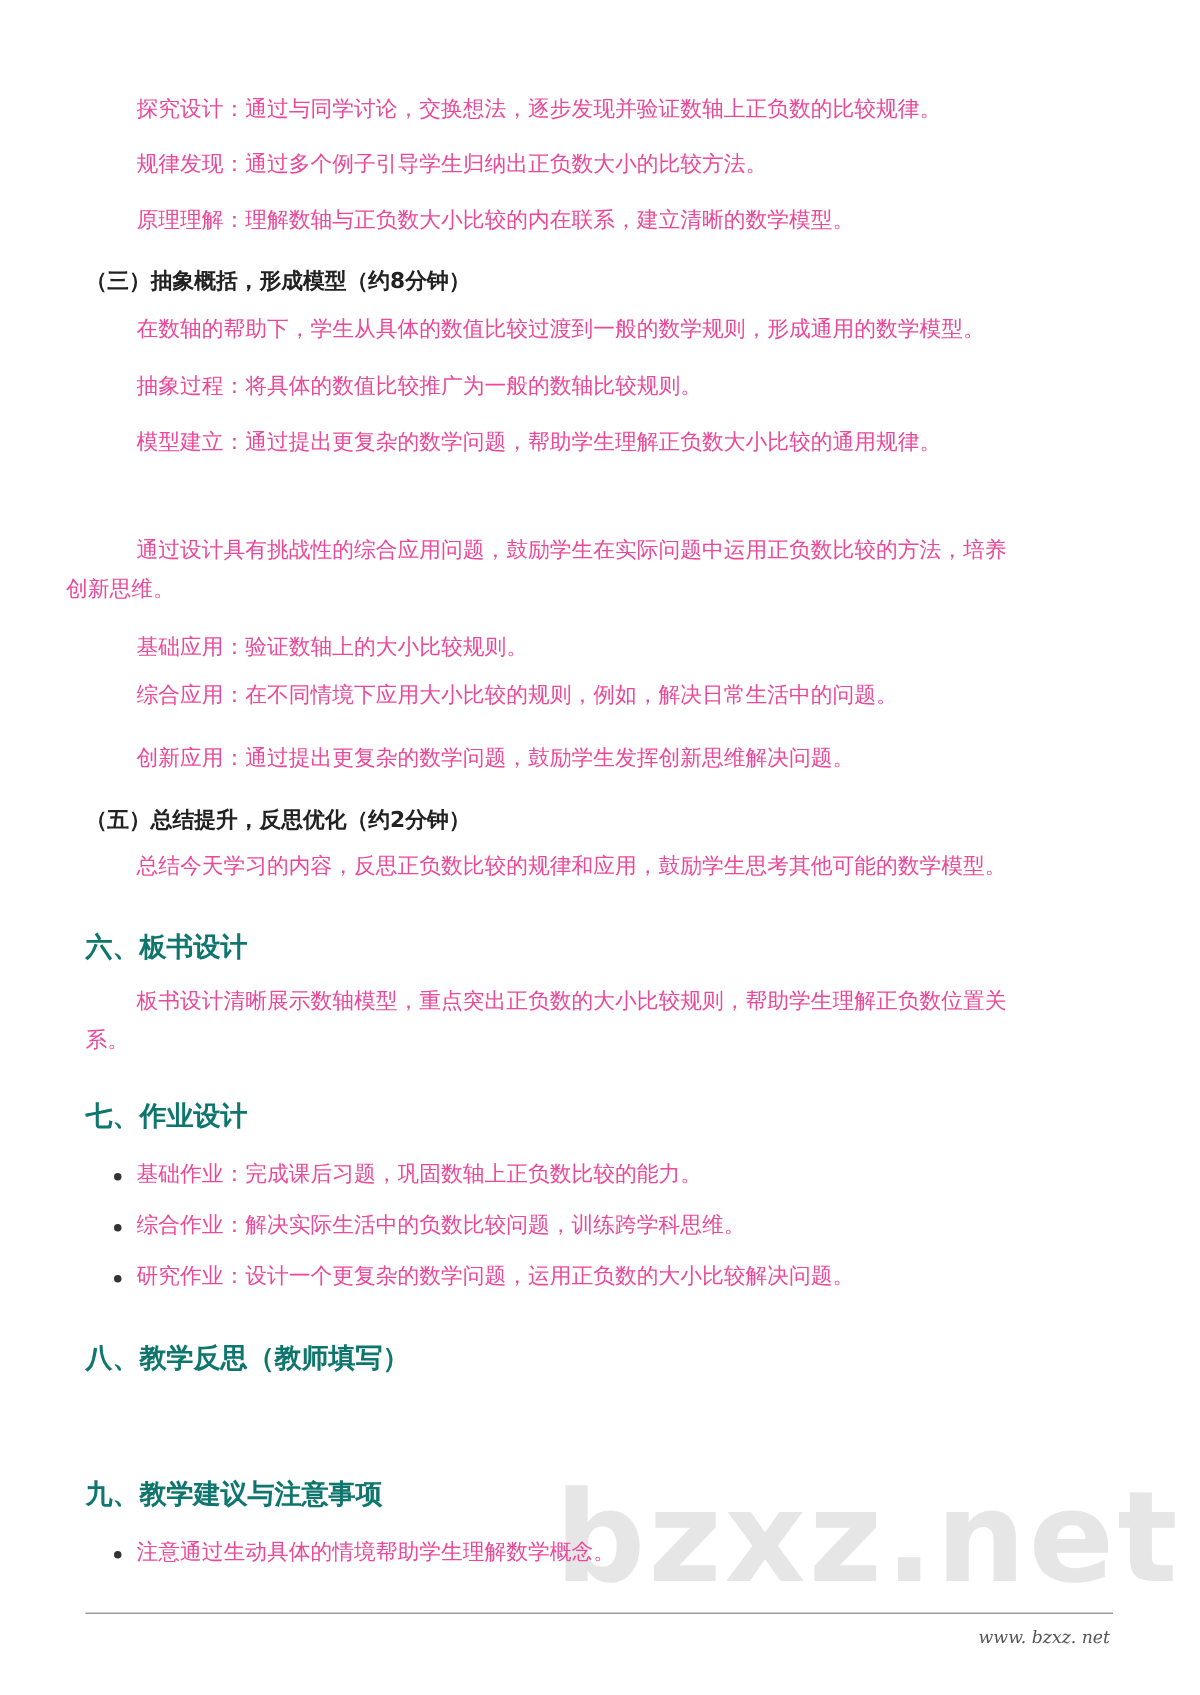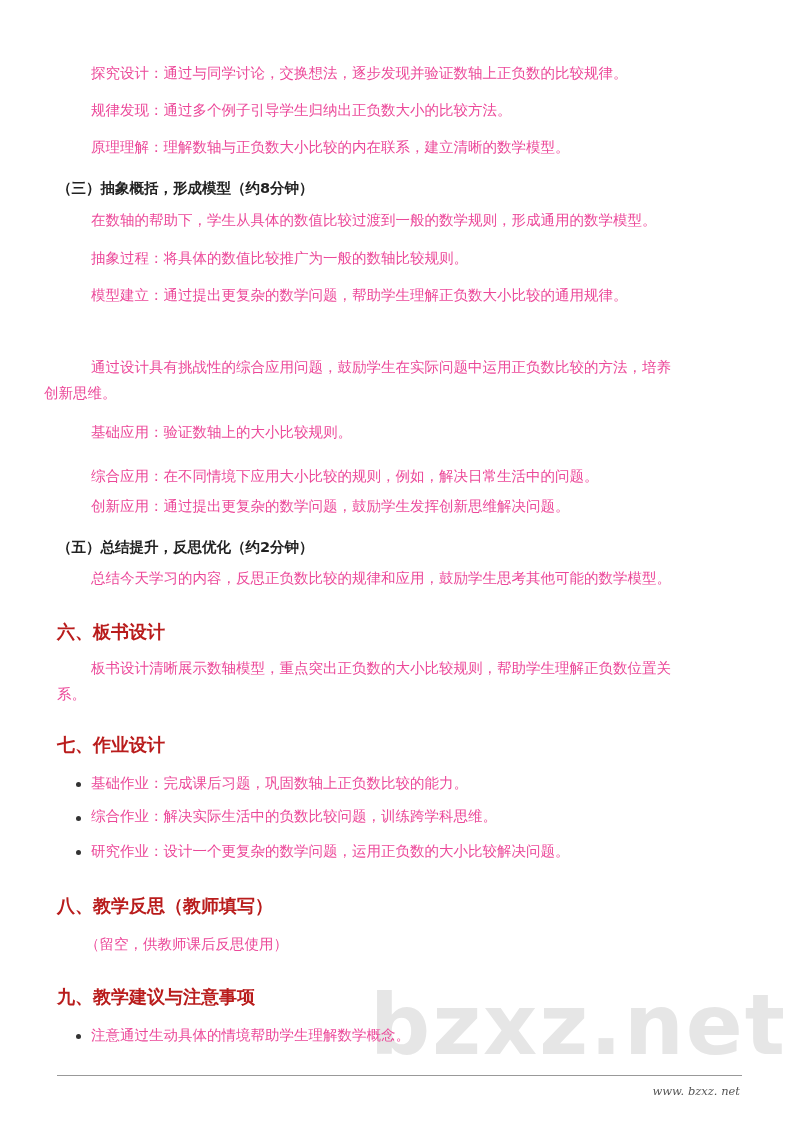--- a/index.html
+++ b/index.html
@@ -14,21 +14,21 @@
     font-size: 14.5px; line-height: 20px; color: #ec4899;
   }
   .sub-heading {
     position: absolute; white-space: nowrap;
     font-family: "DejaVu Sans", "Liberation Sans", sans-serif;
     font-weight: bold; font-size: 14.5px; line-height: 20px; color: #222222;
   }
   .section-heading {
     position: absolute; white-space: nowrap;
     font-family: "DejaVu Sans", "Liberation Sans", sans-serif;
-    font-weight: bold; font-size: 18px; line-height: 24px; color: #b91c1c;
+    font-weight: bold; font-size: 18px; line-height: 24px; color: #0f766e;
   }
   .bullet-dot {
     position: absolute; width: 5px; height: 5px; border-radius: 50%;
     background: #333333;
   }
   .watermark {
     position: absolute; left: 370px; top: 980px;
     font-family: "DejaVu Sans", "Liberation Sans", sans-serif;
     font-weight: bold; font-size: 84px; line-height: 90px;
     color: #e6e6e6; letter-spacing: 2px; z-index: 0;
@@ -56,40 +56,39 @@
   <div class="line fg" style="left:91px; top:137px;">原理理解：理解数轴与正负数大小比较的内在联系，建立清晰的数学模型。</div>
 
   <div class="sub-heading fg" style="left:57px; top:178px;">（三）抽象概括，形成模型（约8分钟）</div>
   <div class="line fg" style="left:91px; top:210px;">在数轴的帮助下，学生从具体的数值比较过渡到一般的数学规则，形成通用的数学模型。</div>
   <div class="line fg" style="left:91px; top:248px;">抽象过程：将具体的数值比较推广为一般的数轴比较规则。</div>
   <div class="line fg" style="left:91px; top:285px;">模型建立：通过提出更复杂的数学问题，帮助学生理解正负数大小比较的通用规律。</div>
 
   <div class="line fg" style="left:91px; top:357px;">通过设计具有挑战性的综合应用问题，鼓励学生在实际问题中运用正负数比较的方法，培养</div>
   <div class="line fg" style="left:44px; top:383px;">创新思维。</div>
   <div class="line fg" style="left:91px; top:422px;">基础应用：验证数轴上的大小比较规则。</div>
-  <div class="line fg" style="left:91px; top:466px;">综合应用：在不同情境下应用大小比较的规则，例如，解决日常生活中的问题。</div>
+  <div class="line fg" style="left:91px; top:454px;">综合应用：在不同情境下应用大小比较的规则，例如，解决日常生活中的问题。</div>
   <div class="line fg" style="left:91px; top:496px;">创新应用：通过提出更复杂的数学问题，鼓励学生发挥创新思维解决问题。</div>
 
   <div class="sub-heading fg" style="left:57px; top:537px;">（五）总结提升，反思优化（约2分钟）</div>
   <div class="line fg" style="left:91px; top:568px;">总结今天学习的内容，反思正负数比较的规律和应用，鼓励学生思考其他可能的数学模型。</div>
 
   <div class="section-heading fg" style="left:57px; top:620px;">六、板书设计</div>
   <div class="line fg" style="left:91px; top:658px;">板书设计清晰展示数轴模型，重点突出正负数的大小比较规则，帮助学生理解正负数位置关</div>
   <div class="line fg" style="left:57px; top:684px;">系。</div>
 
   <div class="section-heading fg" style="left:57px; top:733px;">七、作业设计</div>
   <div class="bullet-dot fg" style="left:76px; top:782px;"></div>
   <div class="line fg" style="left:91px; top:773px;">基础作业：完成课后习题，巩固数轴上正负数比较的能力。</div>
   <div class="bullet-dot fg" style="left:76px; top:816px;"></div>
-  <div class="line fg" style="left:91px; top:807px;font-family:Liberation Mono, monospace;">综合作业：解决实际生活中的负数比较问题，训练跨学科思维。</div>
+  <div class="line fg" style="left:91px; top:807px;">综合作业：解决实际生活中的负数比较问题，训练跨学科思维。</div>
   <div class="bullet-dot fg" style="left:76px; top:850px;"></div>
   <div class="line fg" style="left:91px; top:841px;">研究作业：设计一个更复杂的数学问题，运用正负数的大小比较解决问题。</div>
 
   <div class="section-heading fg" style="left:57px; top:894px;">八、教学反思（教师填写）</div>
-  <div class="line fg" style="left:85px; top:934px;">（留空，供教师课后反思使用）</div>
 
   <div class="section-heading fg" style="left:57px; top:985px;">九、教学建议与注意事项</div>
   <div class="bullet-dot fg" style="left:76px; top:1034px;"></div>
   <div class="line fg" style="left:91px; top:1025px;">注意通过生动具体的情境帮助学生理解数学概念。</div>
 
   <div class="footer-rule"></div>
   <div class="footer-url">www. bzxz. net</div>
 </div>
 
 </body></html>

